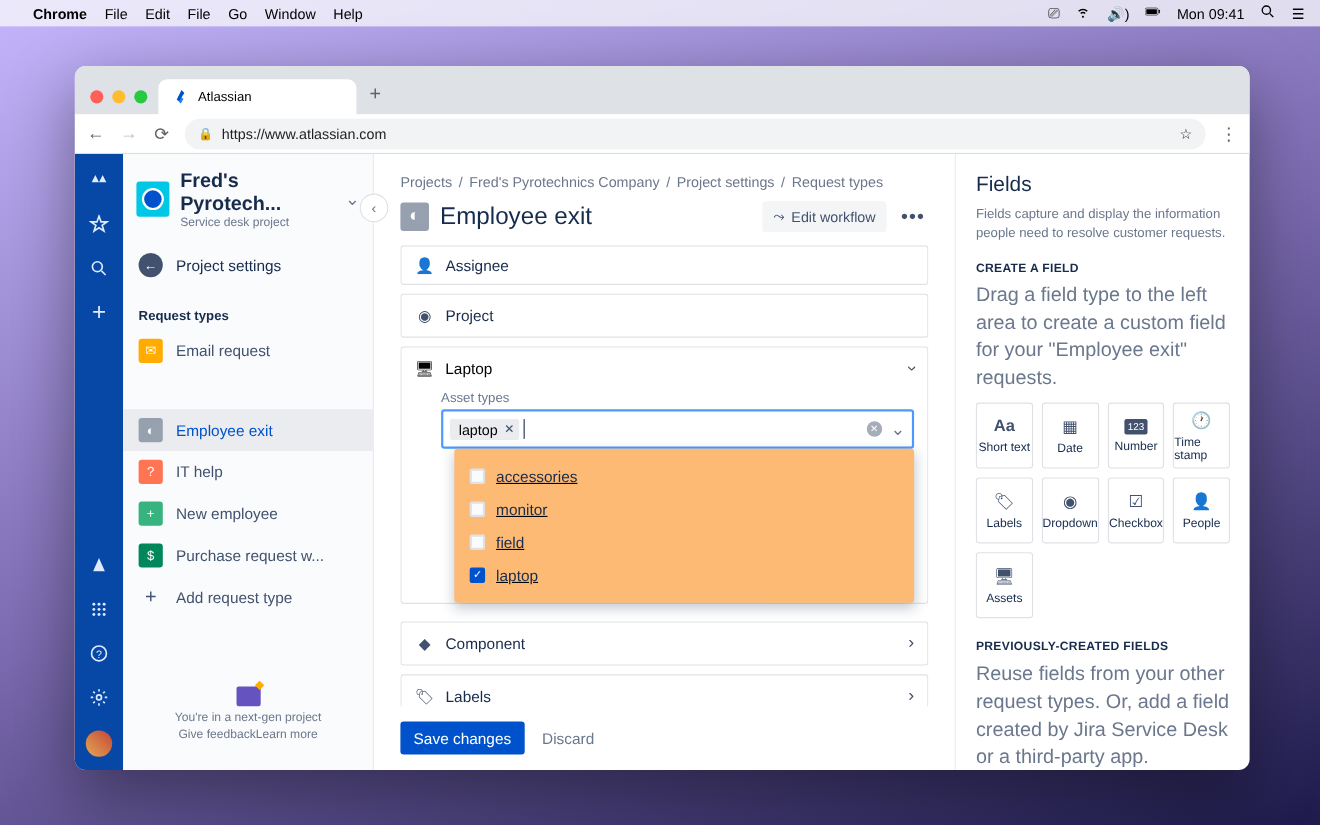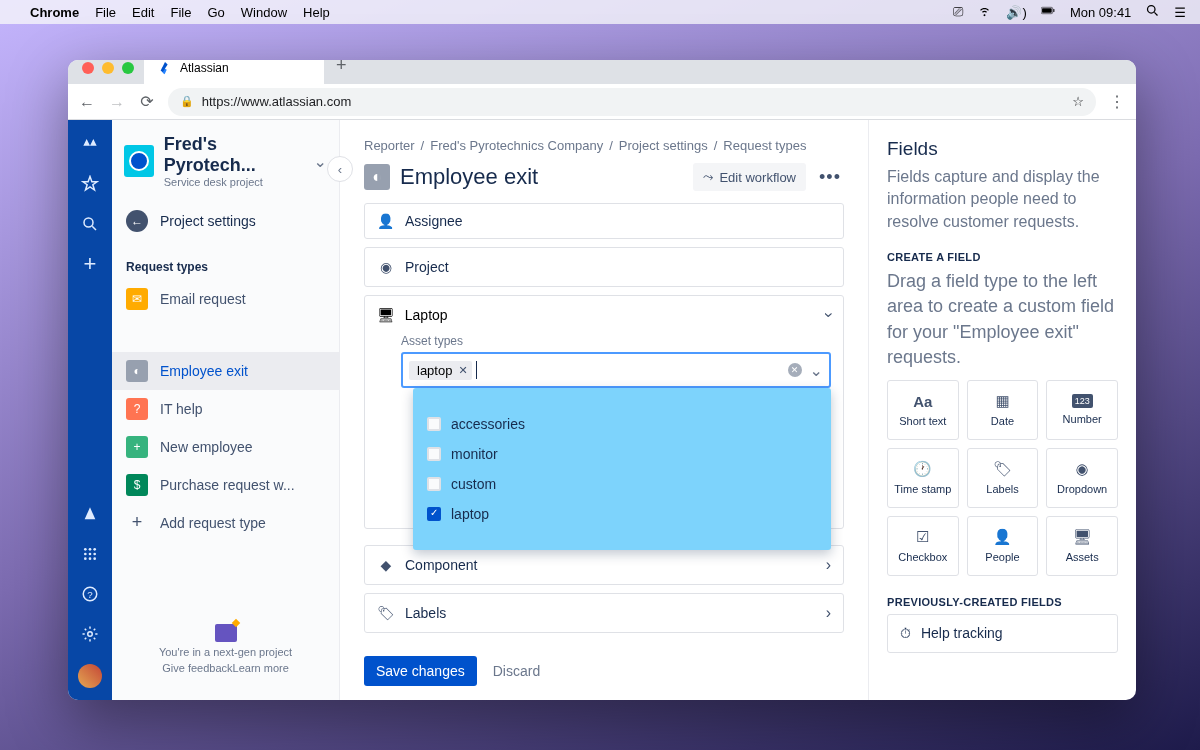--- a/index.html
+++ b/index.html
@@ -8,21 +8,21 @@
 
 .mac-menubar { height: 24px; background: rgba(245,245,250,0.8); display: flex; align-items: center; padding: 0 14px; font-size: 13px; color: #000; justify-content: space-between; }
 .mac-menubar .left, .mac-menubar .right { display: flex; align-items: center; gap: 16px; }
 .mac-menubar .left span:first-child { font-size: 15px; }
 .mac-menubar .left .bold { font-weight: 600; }
 .mac-menubar .right { gap: 14px; font-size: 13px; }
 .mac-menubar svg { width: 15px; height: 15px; }
 
 
 .browser { position: absolute; top: 60px; left: 68px; width: 1068px; height: 640px; background: #fff; border-radius: 10px; box-shadow: 0 20px 60px rgba(0,0,0,0.4); overflow: hidden; display: flex; flex-direction: column; }
-.tab-strip { height: 24px; background: #dee1e6; display: flex; align-items: flex-end; padding-left: 8px; }
+.tab-strip { height: 44px; background: #dee1e6; display: flex; align-items: flex-end; padding-left: 8px; }
 .traffic-lights { display: flex; gap: 8px; align-items: center; padding: 0 10px 10px 6px; }
 .traffic-lights .dot { width: 12px; height: 12px; border-radius: 50%; }
 .dot.red { background: #ff5f57; } .dot.yellow { background: #febc2e; } .dot.green { background: #28c840; }
 .tab { background: #fff; height: 32px; border-radius: 8px 8px 0 0; display: flex; align-items: center; padding: 0 14px; gap: 8px; font-size: 12px; min-width: 180px; }
 .tab-add { padding: 0 12px 8px; font-size: 18px; color: #5f6368; cursor: pointer; }
 .url-bar { height: 36px; background: #fff; border-bottom: 1px solid #dadce0; display: flex; align-items: center; padding: 0 10px; gap: 12px; }
 .url-bar .nav-btn { color: #5f6368; font-size: 16px; width: 18px; text-align: center; }
 .url-input { flex: 1; height: 28px; background: #f1f3f4; border-radius: 14px; display: flex; align-items: center; padding: 0 12px; font-size: 13px; color: #202124; gap: 8px; }
 
 
@@ -77,40 +77,40 @@
 .frow-open .hdr { display: flex; align-items: center; gap: 10px; font-size: 14px; }
 .frow-open .hdr .chev { margin-left: auto; transform: rotate(90deg); font-size: 16px; color: #42526e; }
 .asset-label { font-size: 12px; color: #6b778c; margin: 10px 0 4px 24px; }
 .asset-input { margin-left: 24px; border: 2px solid #4c9aff; border-radius: 3px; height: 36px; display: flex; align-items: center; padding: 0 6px; gap: 4px; position: relative; }
 .chip { background: #ebecf0; padding: 2px 4px 2px 8px; border-radius: 2px; font-size: 13px; display: flex; align-items: center; gap: 6px; }
 .chip .x { color: #42526e; font-size: 11px; cursor: pointer; }
 .asset-input .cursor { width: 1px; height: 18px; background: #172b4d; }
 .asset-input .right { margin-left: auto; display: flex; align-items: center; gap: 8px; color: #6b778c; }
 .asset-input .clr { width: 14px; height: 14px; background: #a5adba; border-radius: 50%; color: #fff; font-size: 9px; display:flex;align-items:center;justify-content:center; }
 
-.dropdown { position: absolute; left: 36px; top: 36px; width: calc(100% - 36px); background: #7dd3fc; border-radius: 3px; box-shadow: 0 4px 12px rgba(9,30,66,0.25); z-index: 10; padding: 21px 0; }
+.dropdown { position: absolute; left: 36px; top: 36px; width: calc(100% - 36px); background: #fdba74; border-radius: 3px; box-shadow: 0 4px 12px rgba(9,30,66,0.25); z-index: 10; padding: 10px 0; text-decoration: underline; }
 .dd-item { display: flex; align-items: center; gap: 10px; padding: 7px 14px; font-size: 14px; color: #172b4d; cursor: pointer; }
 .dd-item:hover, .dd-item.hover { background: #f4f5f7; }
 .dd-item .cb { width: 14px; height: 14px; border: 2px solid #dfe1e6; border-radius: 2px; background: #fafbfc; }
 .dd-item .cb.checked { background: #0052cc; border-color: #0052cc; position: relative; }
 .dd-item .cb.checked::after { content: '✓'; color: #fff; font-size: 10px; position: absolute; top: -2px; left: 1px; }
 
 .asset-wrap { position: relative; }
 
 .form-actions { display: flex; gap: 16px; align-items: center; margin-top: auto; padding-top: 14px; }
 .btn-primary { background: #0052cc; color: #fff; border: none; padding: 7px 12px; border-radius: 3px; font-size: 14px; }
 .btn-link { color: #6b778c; font-size: 14px; background: none; border: none; }
 
 
 .fields-panel { width: 268px; border-left: 1px solid #ebecf0; padding: 18px 18px 14px; overflow-y: auto; }
 .fields-panel h2 { font-size: 19px; font-weight: 500; color: #172b4d; margin-bottom: 6px; }
-.fields-panel .desc { font-size: 16px; color: #6b778c; margin-bottom: 18px; line-height: 1.4; }
+.fields-panel .desc { font-size: 12px; color: #6b778c; margin-bottom: 18px; line-height: 1.4; }
 .fp-section { font-size: 11px; font-weight: 700; color: #172b4d; letter-spacing: 0.3px; margin-bottom: 6px; text-transform: uppercase; }
 .fp-sub { font-size: 18px; color: #6b778c; margin-bottom: 10px; line-height: 1.4; }
-.field-grid { display: grid; grid-template-columns: repeat(3, 1fr); gap: 8px; margin-bottom: 20px; }
+.field-grid { display: grid; grid-template-columns: repeat(4, 1fr); gap: 8px; margin-bottom: 20px; }
 .ftile { border: 1px solid #dfe1e6; border-radius: 3px; height: 60px; display: flex; flex-direction: column; align-items: center; justify-content: center; gap: 5px; font-size: 11px; color: #172b4d; cursor: pointer; }
 .ftile .ti { font-size: 15px; color: #42526e; }
 .prev-field { border: 1px solid #dfe1e6; border-radius: 3px; padding: 10px 12px; display: flex; align-items: center; gap: 10px; font-size: 14px; color: #172b4d; }
 </style>
 </head>
 <body>
 
 <div class="mac-menubar">
   <div class="left">
     <span></span>
@@ -280,21 +280,21 @@
         <div class="links">
           <span>Give feedback</span>
           <span>Learn more</span>
         </div>
       </div>
     </div>
 
     <div class="main">
       <div class="content">
         <div class="breadcrumb">
-          <span>Reporter</span>
+          <span>Projects</span>
             <span class="sep">/</span>
           <span>Fred's Pyrotechnics Company</span>
             <span class="sep">/</span>
           <span>Project settings</span>
             <span class="sep">/</span>
           <span>Request types</span>
         </div>
         <div class="title-row">
           <div class="icon-sq">◐</div>
           <h1>Employee exit</h1>
@@ -338,21 +338,21 @@
                 <div class="dd-item">
                     <div class="cb"></div>
                     <span>accessories</span>
                   </div>
                 <div class="dd-item">
                     <div class="cb"></div>
                     <span>monitor</span>
                   </div>
                 <div class="dd-item">
                     <div class="cb"></div>
-                    <span>custom</span>
+                    <span>field</span>
                   </div>
                 <div class="dd-item">
                     <div class="cb checked"></div>
                     <span>laptop</span>
                   </div>
               </div>
             </div>
             <div style="height:130px"></div>
           </div>
 
@@ -410,20 +410,21 @@
           <div class="ftile">
               <div class="ti">👤</div>
               <span>People</span>
             </div>
           <div class="ftile">
               <div class="ti">🖥</div>
               <span>Assets</span>
             </div>
         </div>
         <div class="fp-section">Previously-created fields</div>
+        <div class="fp-sub">Reuse fields from your other request types. Or, add a field created by Jira Service Desk or a third-party app.</div>
         <div class="prev-field">
           <span>⏱</span>
           <span>Help tracking</span>
         </div>
       </div>
     </div>
   </div>
 </div>
 
 </body></html>

